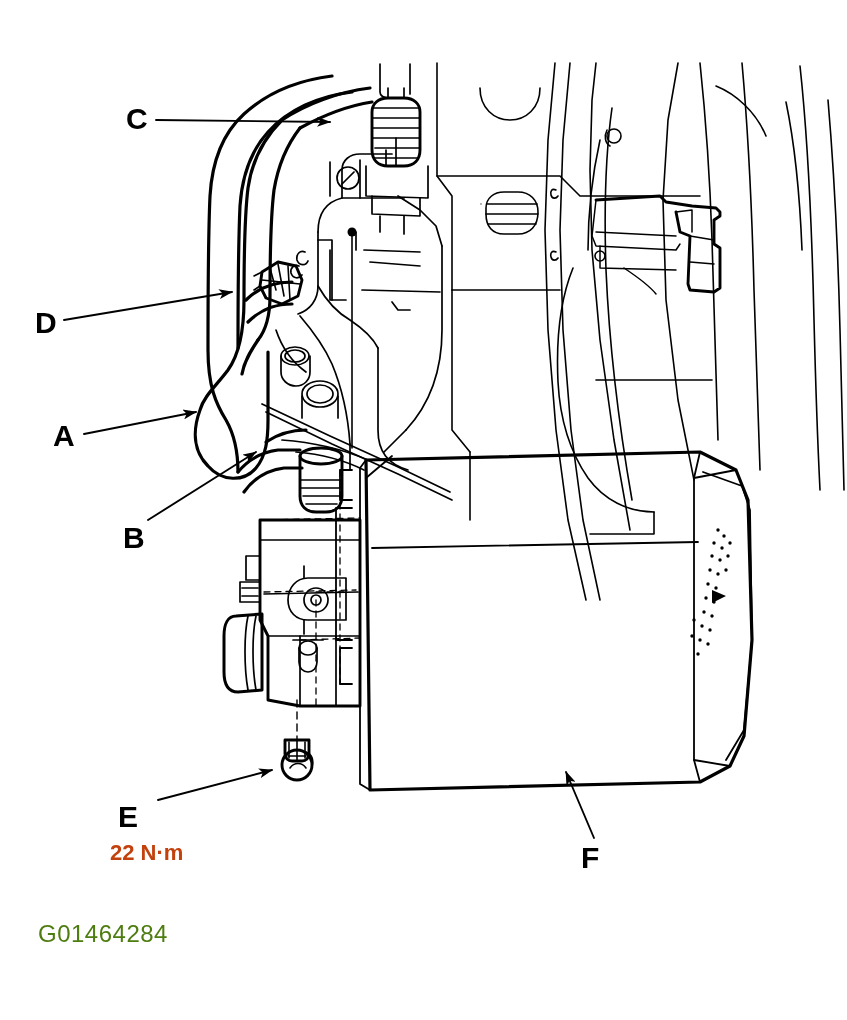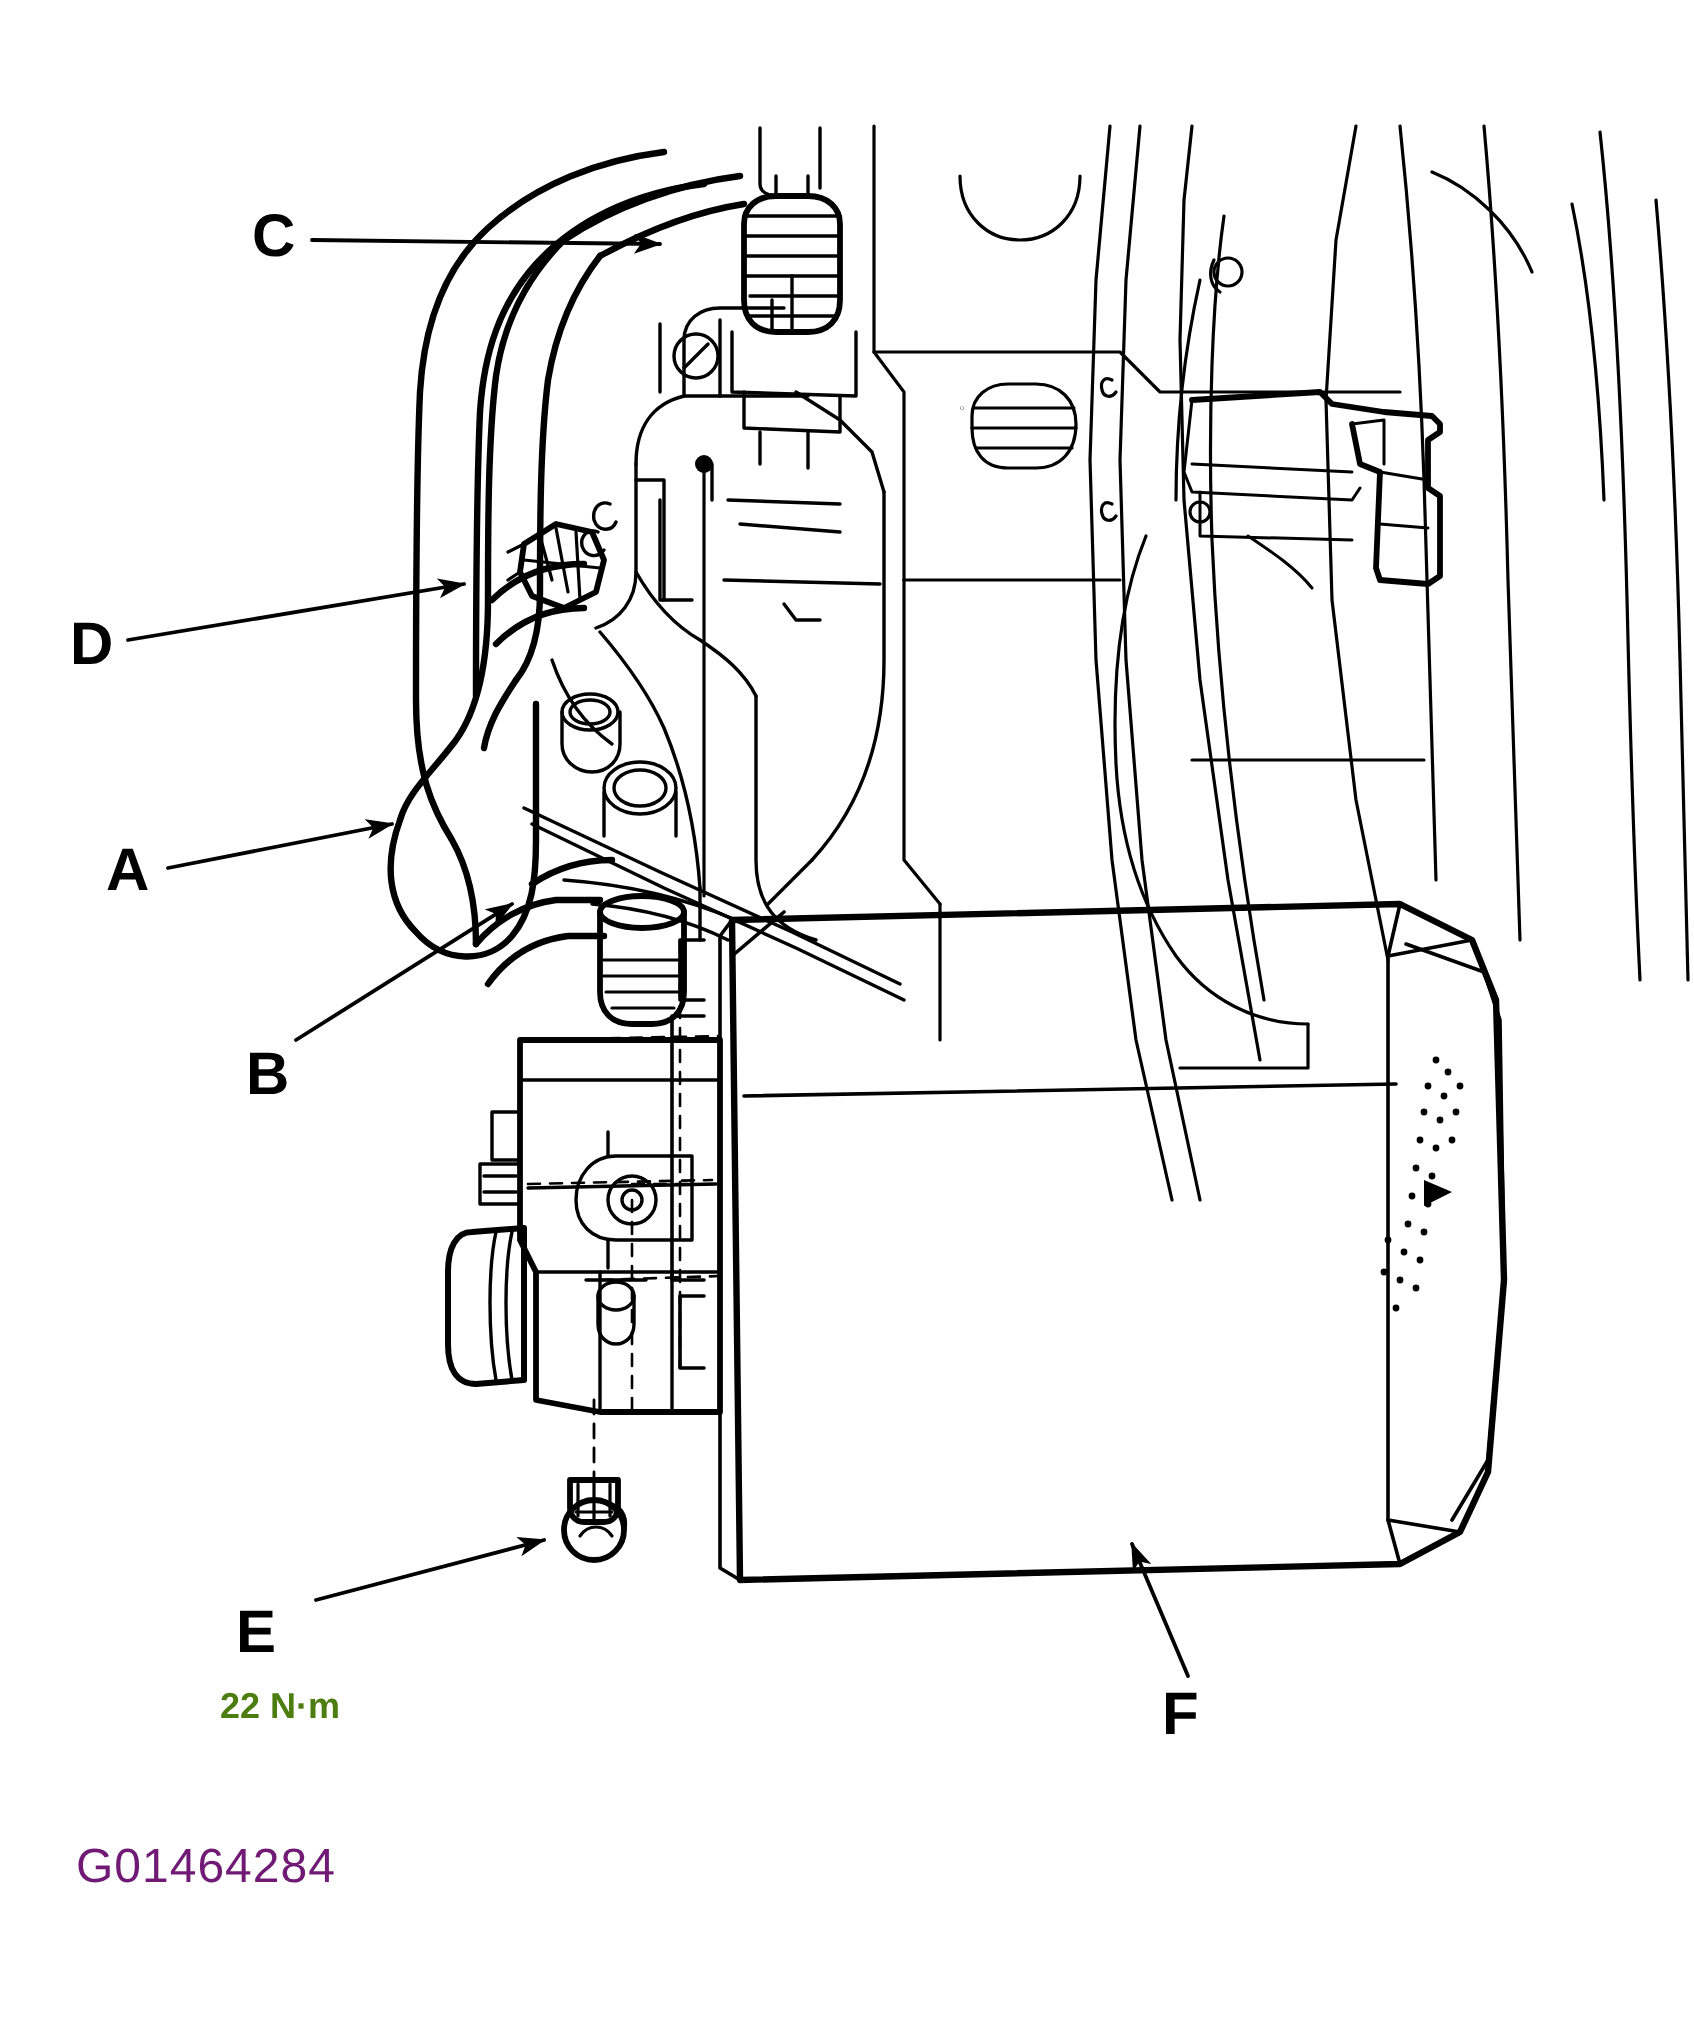--- a/index.html
+++ b/index.html
@@ -35,37 +35,37 @@
     color: #000000;
     letter-spacing: 0px;
     white-space: nowrap;
   }
   #torque-spec {
     position: absolute;
     left: 110px;
     top: 838px;
     font-family: "Liberation Sans", sans-serif;
     font-weight: bold;
-    font-size: 18px;
+    font-size: 22px;
     line-height: 30px;
-    color: #4d7c0f;
+    color: #c2410c;
     white-space: nowrap;
   }
   #torque-spec .line {
     display: block;
   }
   #figure-id {
     position: absolute;
     left: 38px;
     top: 920px;
     font-family: "Liberation Sans", sans-serif;
     font-weight: normal;
     font-size: 24px;
     line-height: 28px;
-    color: #701a75;
+    color: #4d7c0f;
     letter-spacing: 0.5px;
     white-space: nowrap;
   }
 </style>
 </head>
 <body>
 
 <div id="page">
 
   <svg id="diagram-svg" viewBox="0 0 847 1020" xmlns="http://www.w3.org/2000/svg">

